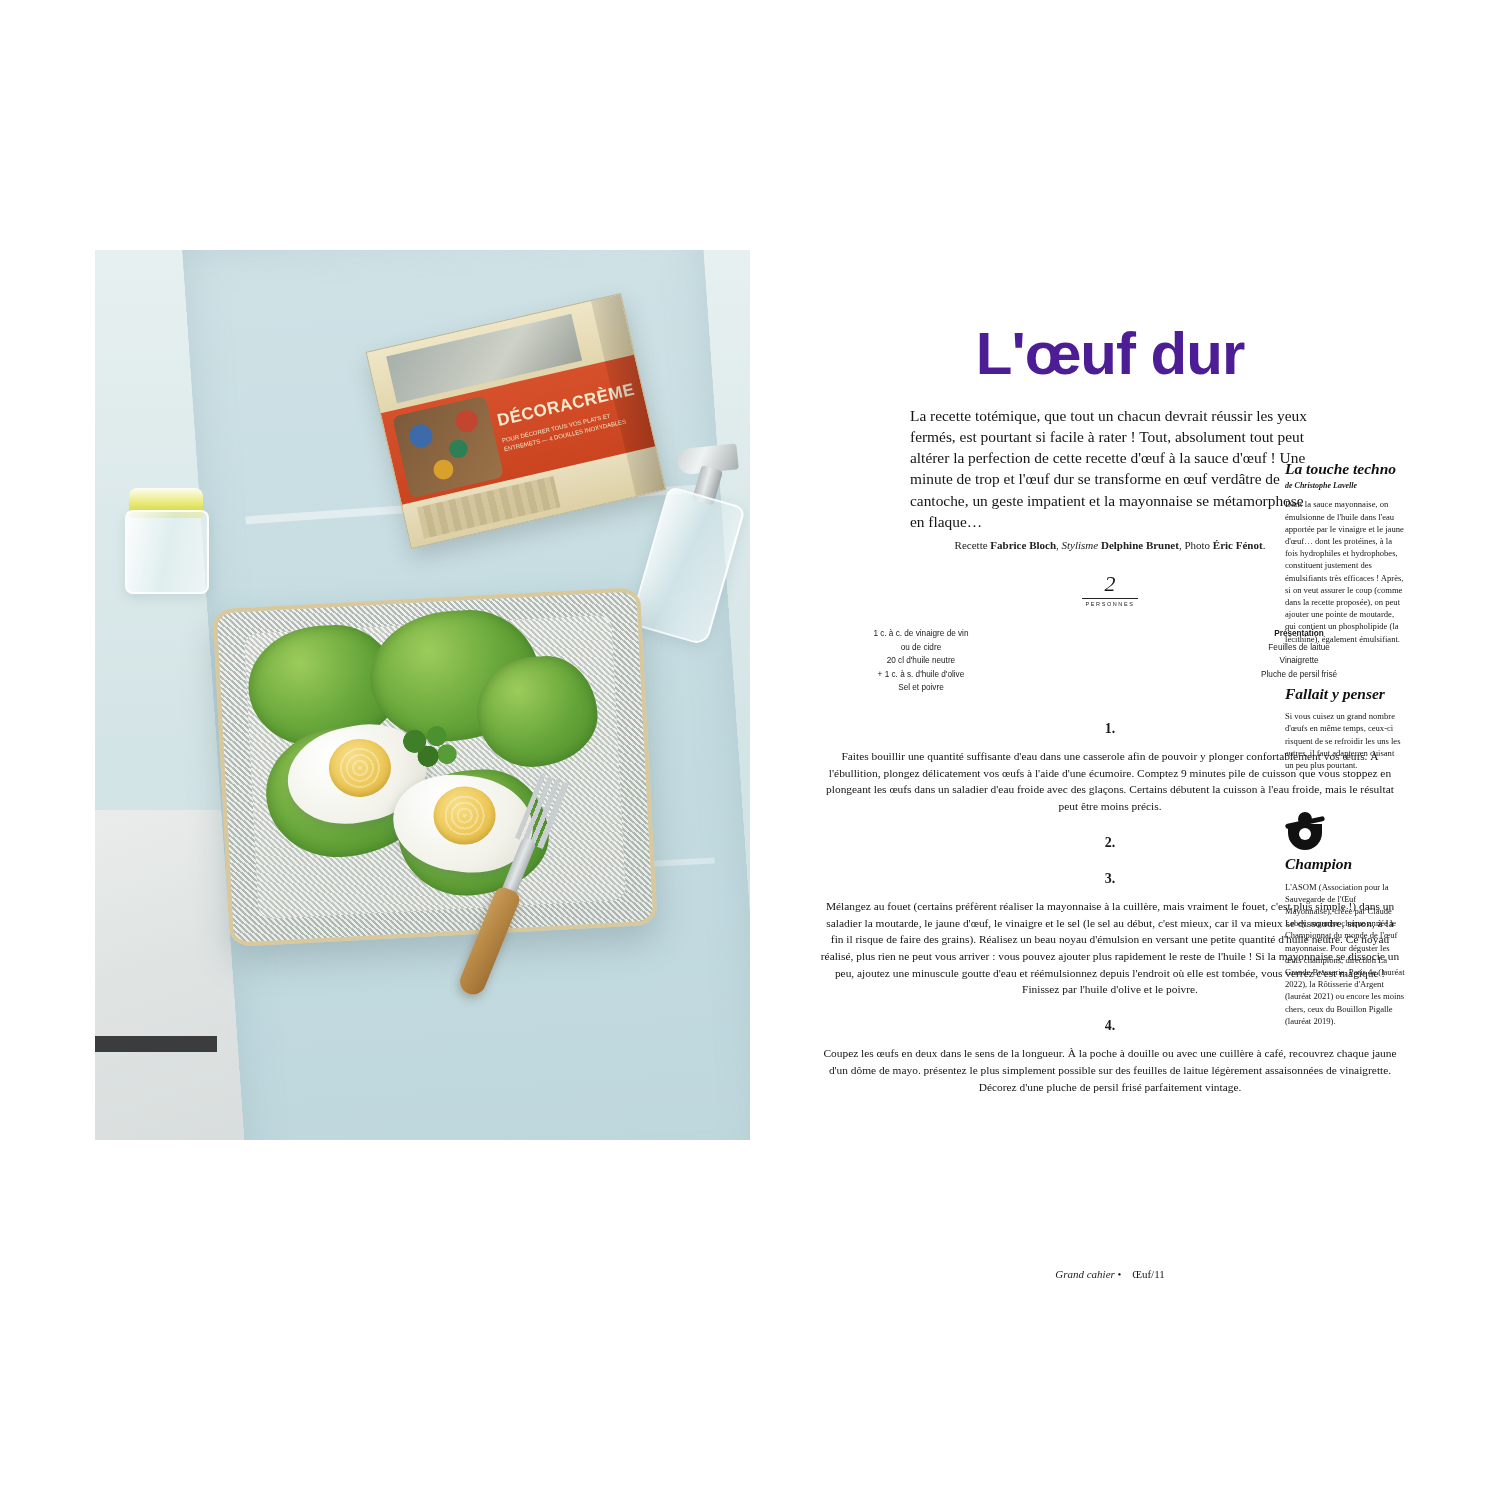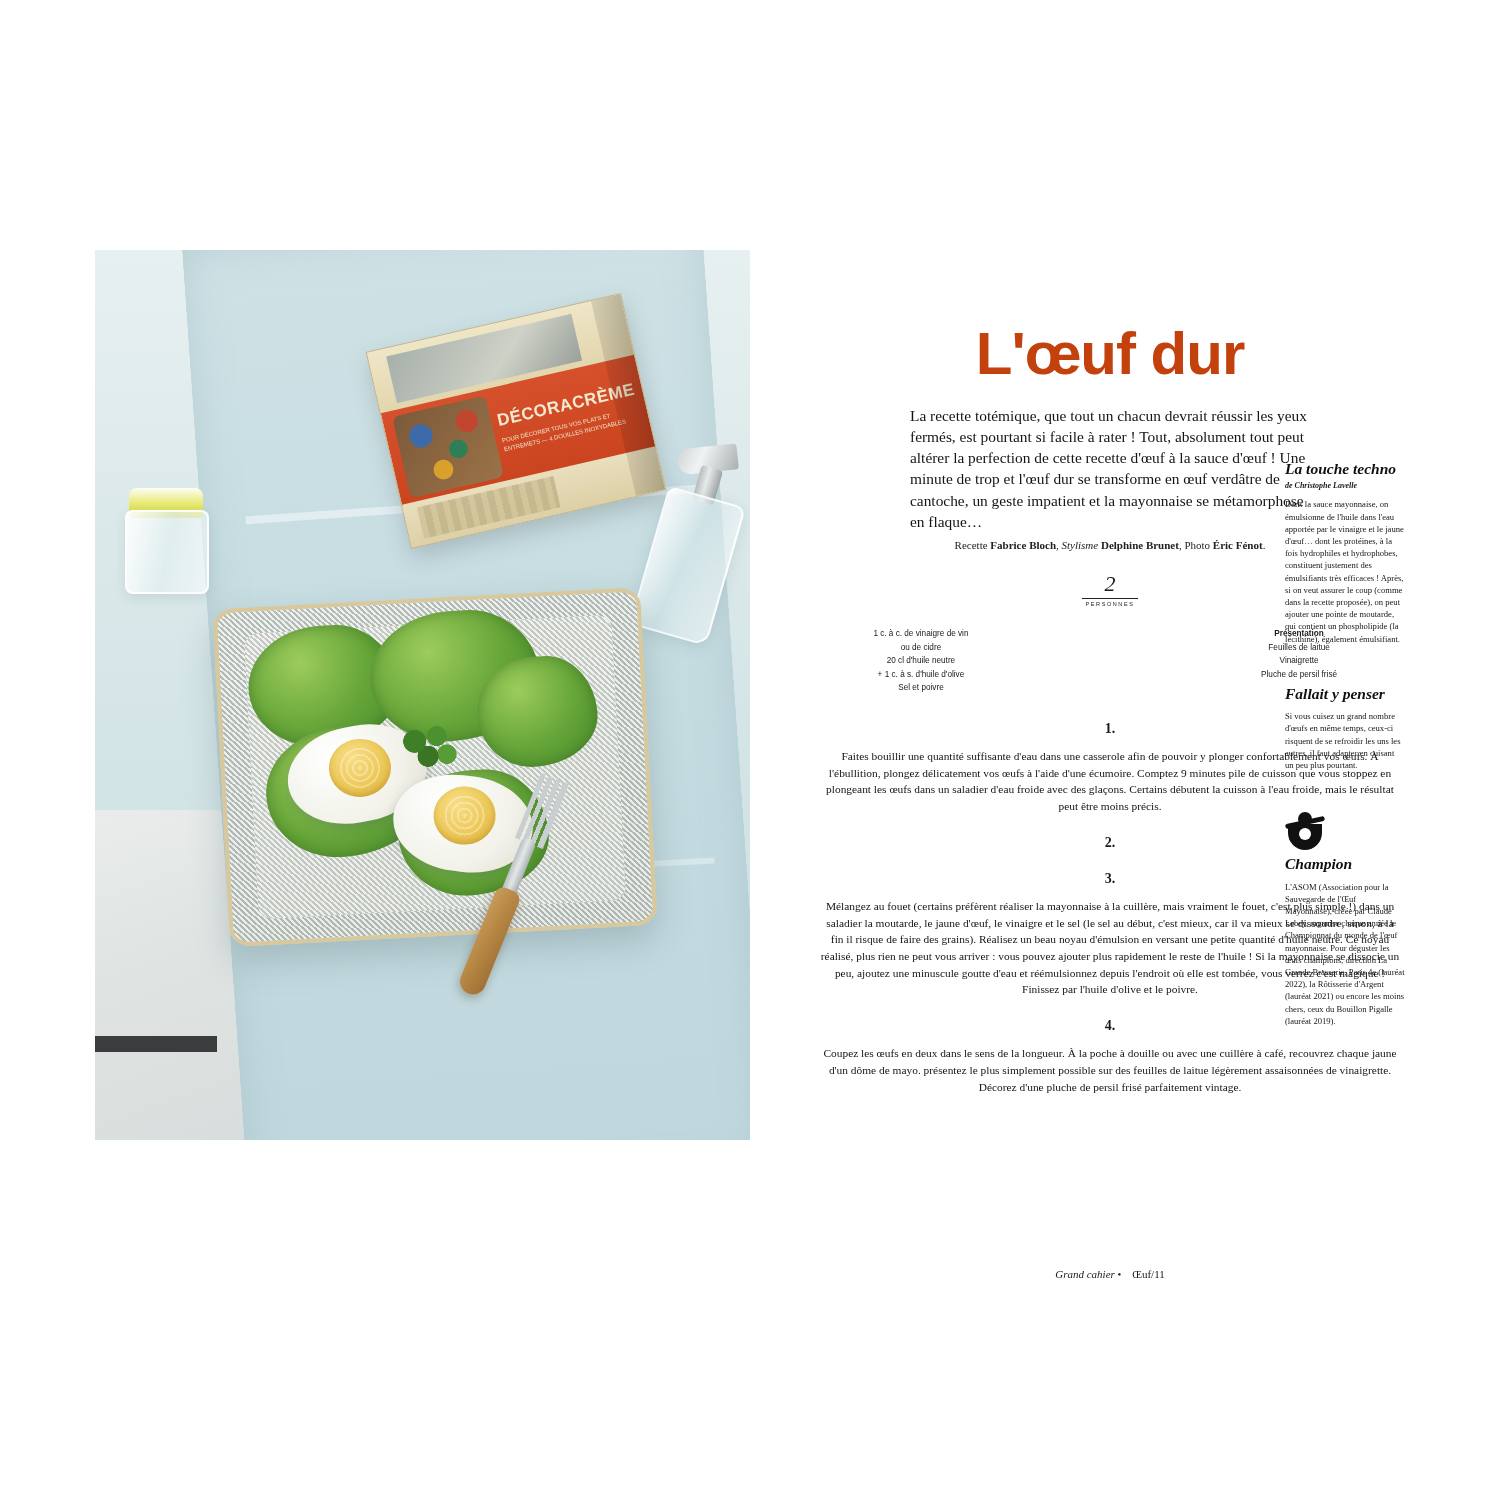--- a/index.html
+++ b/index.html
@@ -261,21 +261,21 @@
     height: 1030px;
   }
 
   .headline {
     text-align: center;
     font-family: "Liberation Sans", sans-serif;
     font-weight: 700;
     font-size: 60px;
     letter-spacing: -1px;
     line-height: .96;
-    color: #c2410c;
+    color: #4c1d95;
     margin: 75px 0 0 0;
   }
   .headline-script {
     text-align: center;
     font-family: "Liberation Serif", serif;
     font-style: italic;
     font-size: 58px;
     line-height: 1;
     color: #111;
     margin: 2px 0 0 0;

